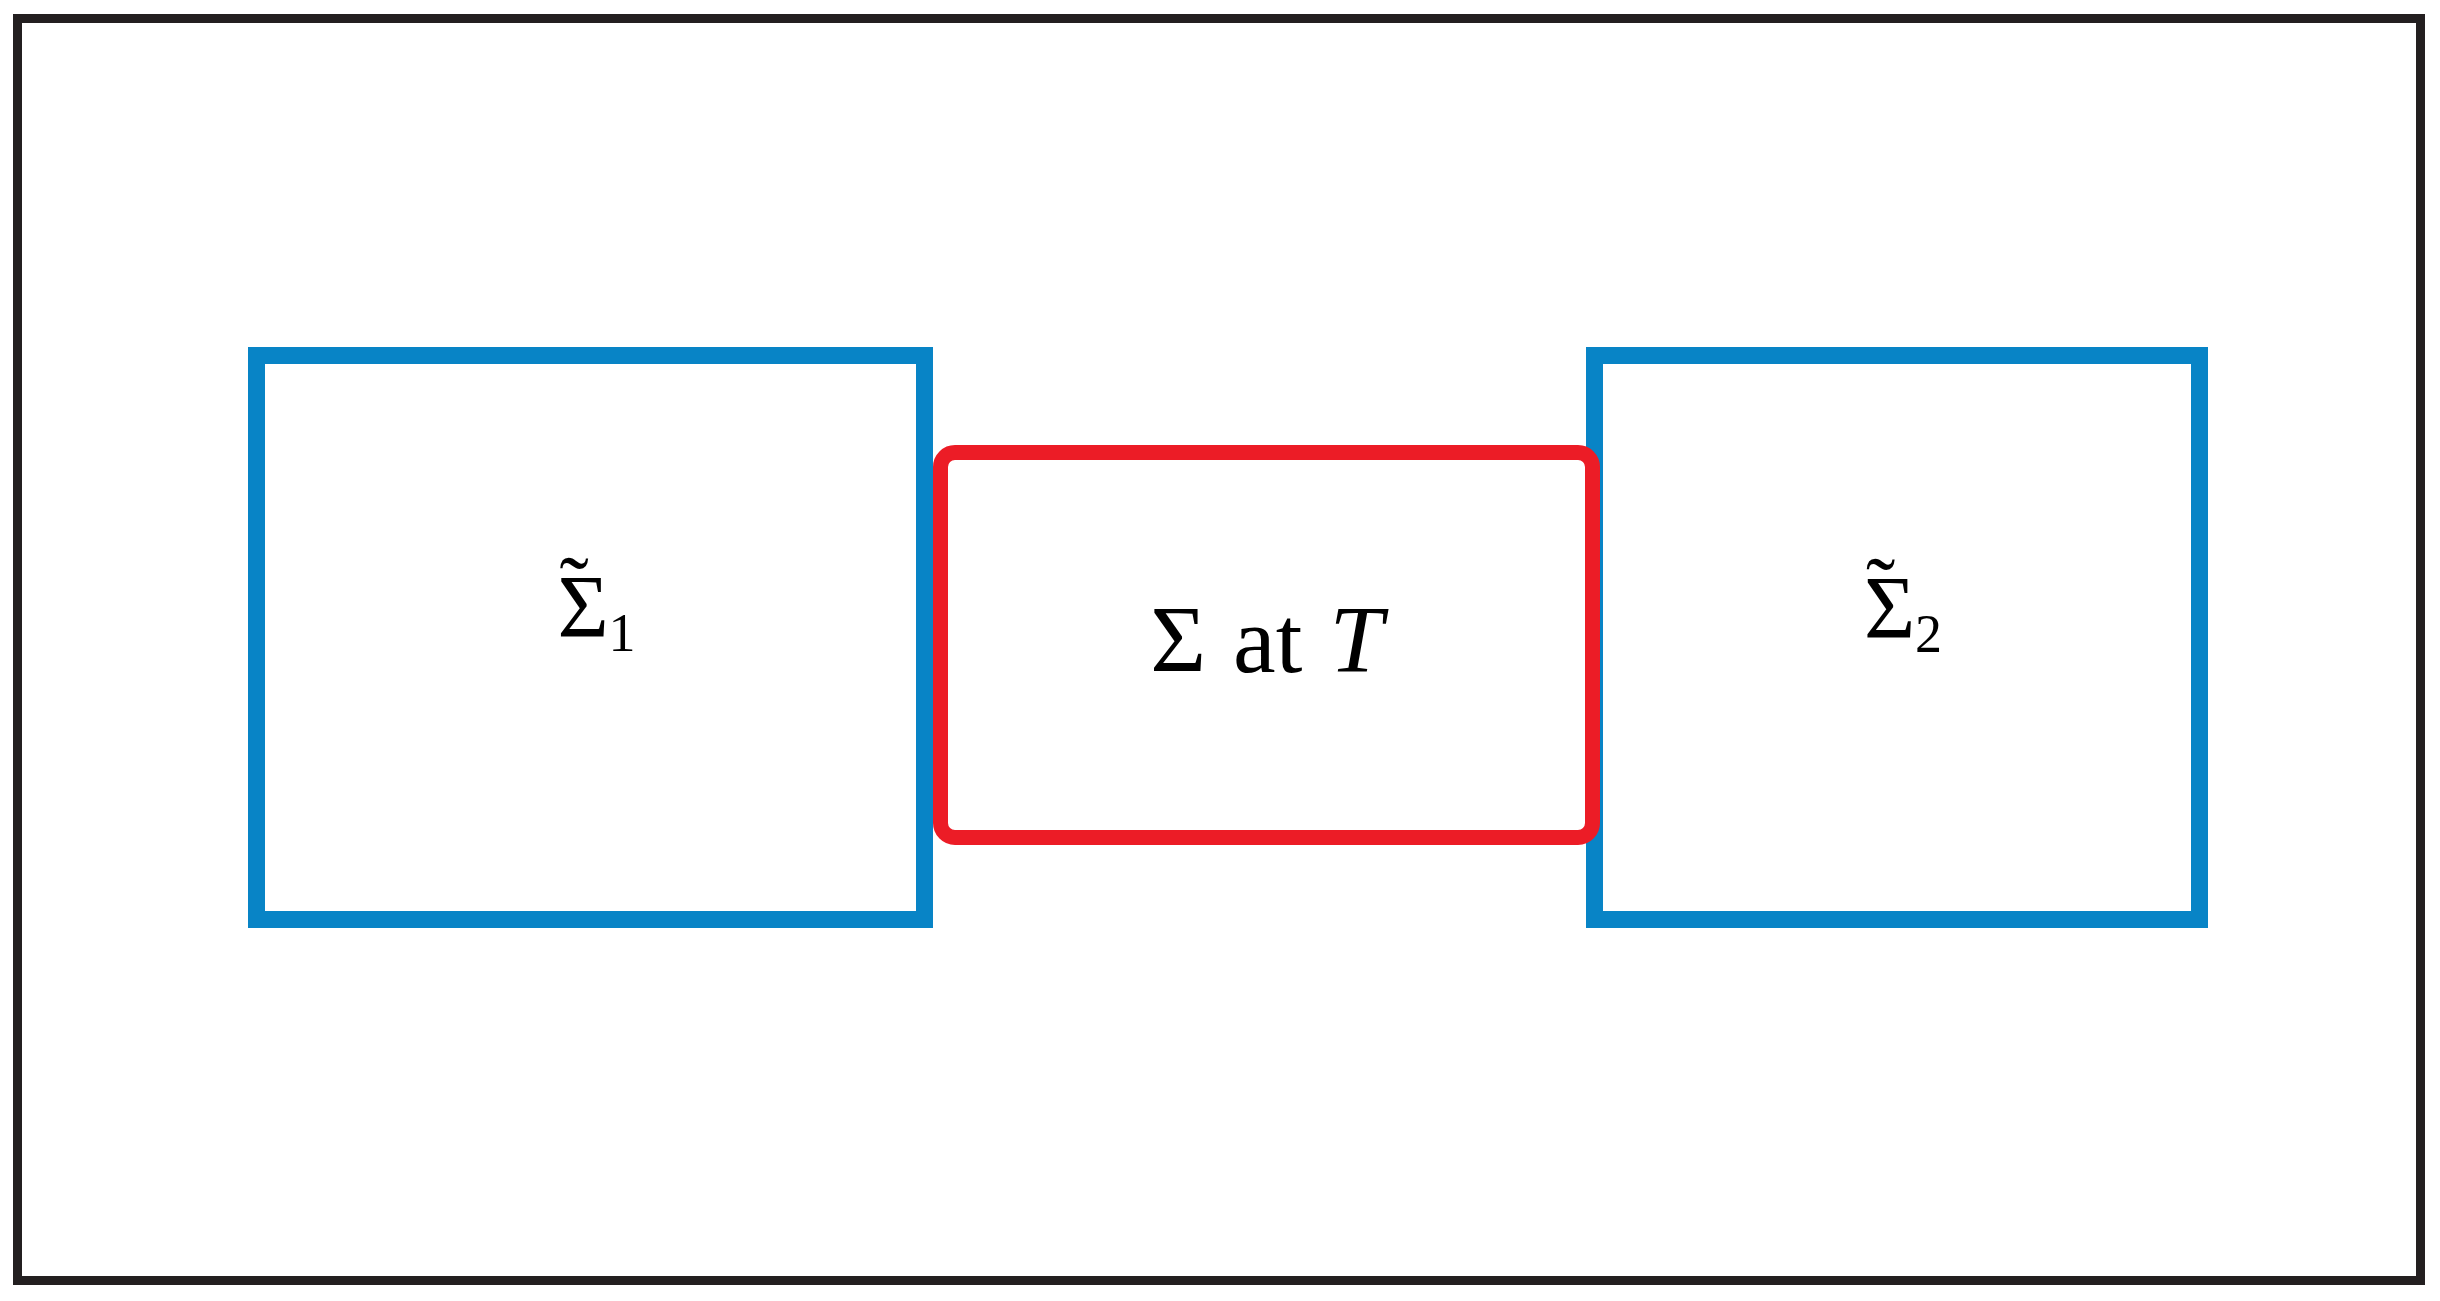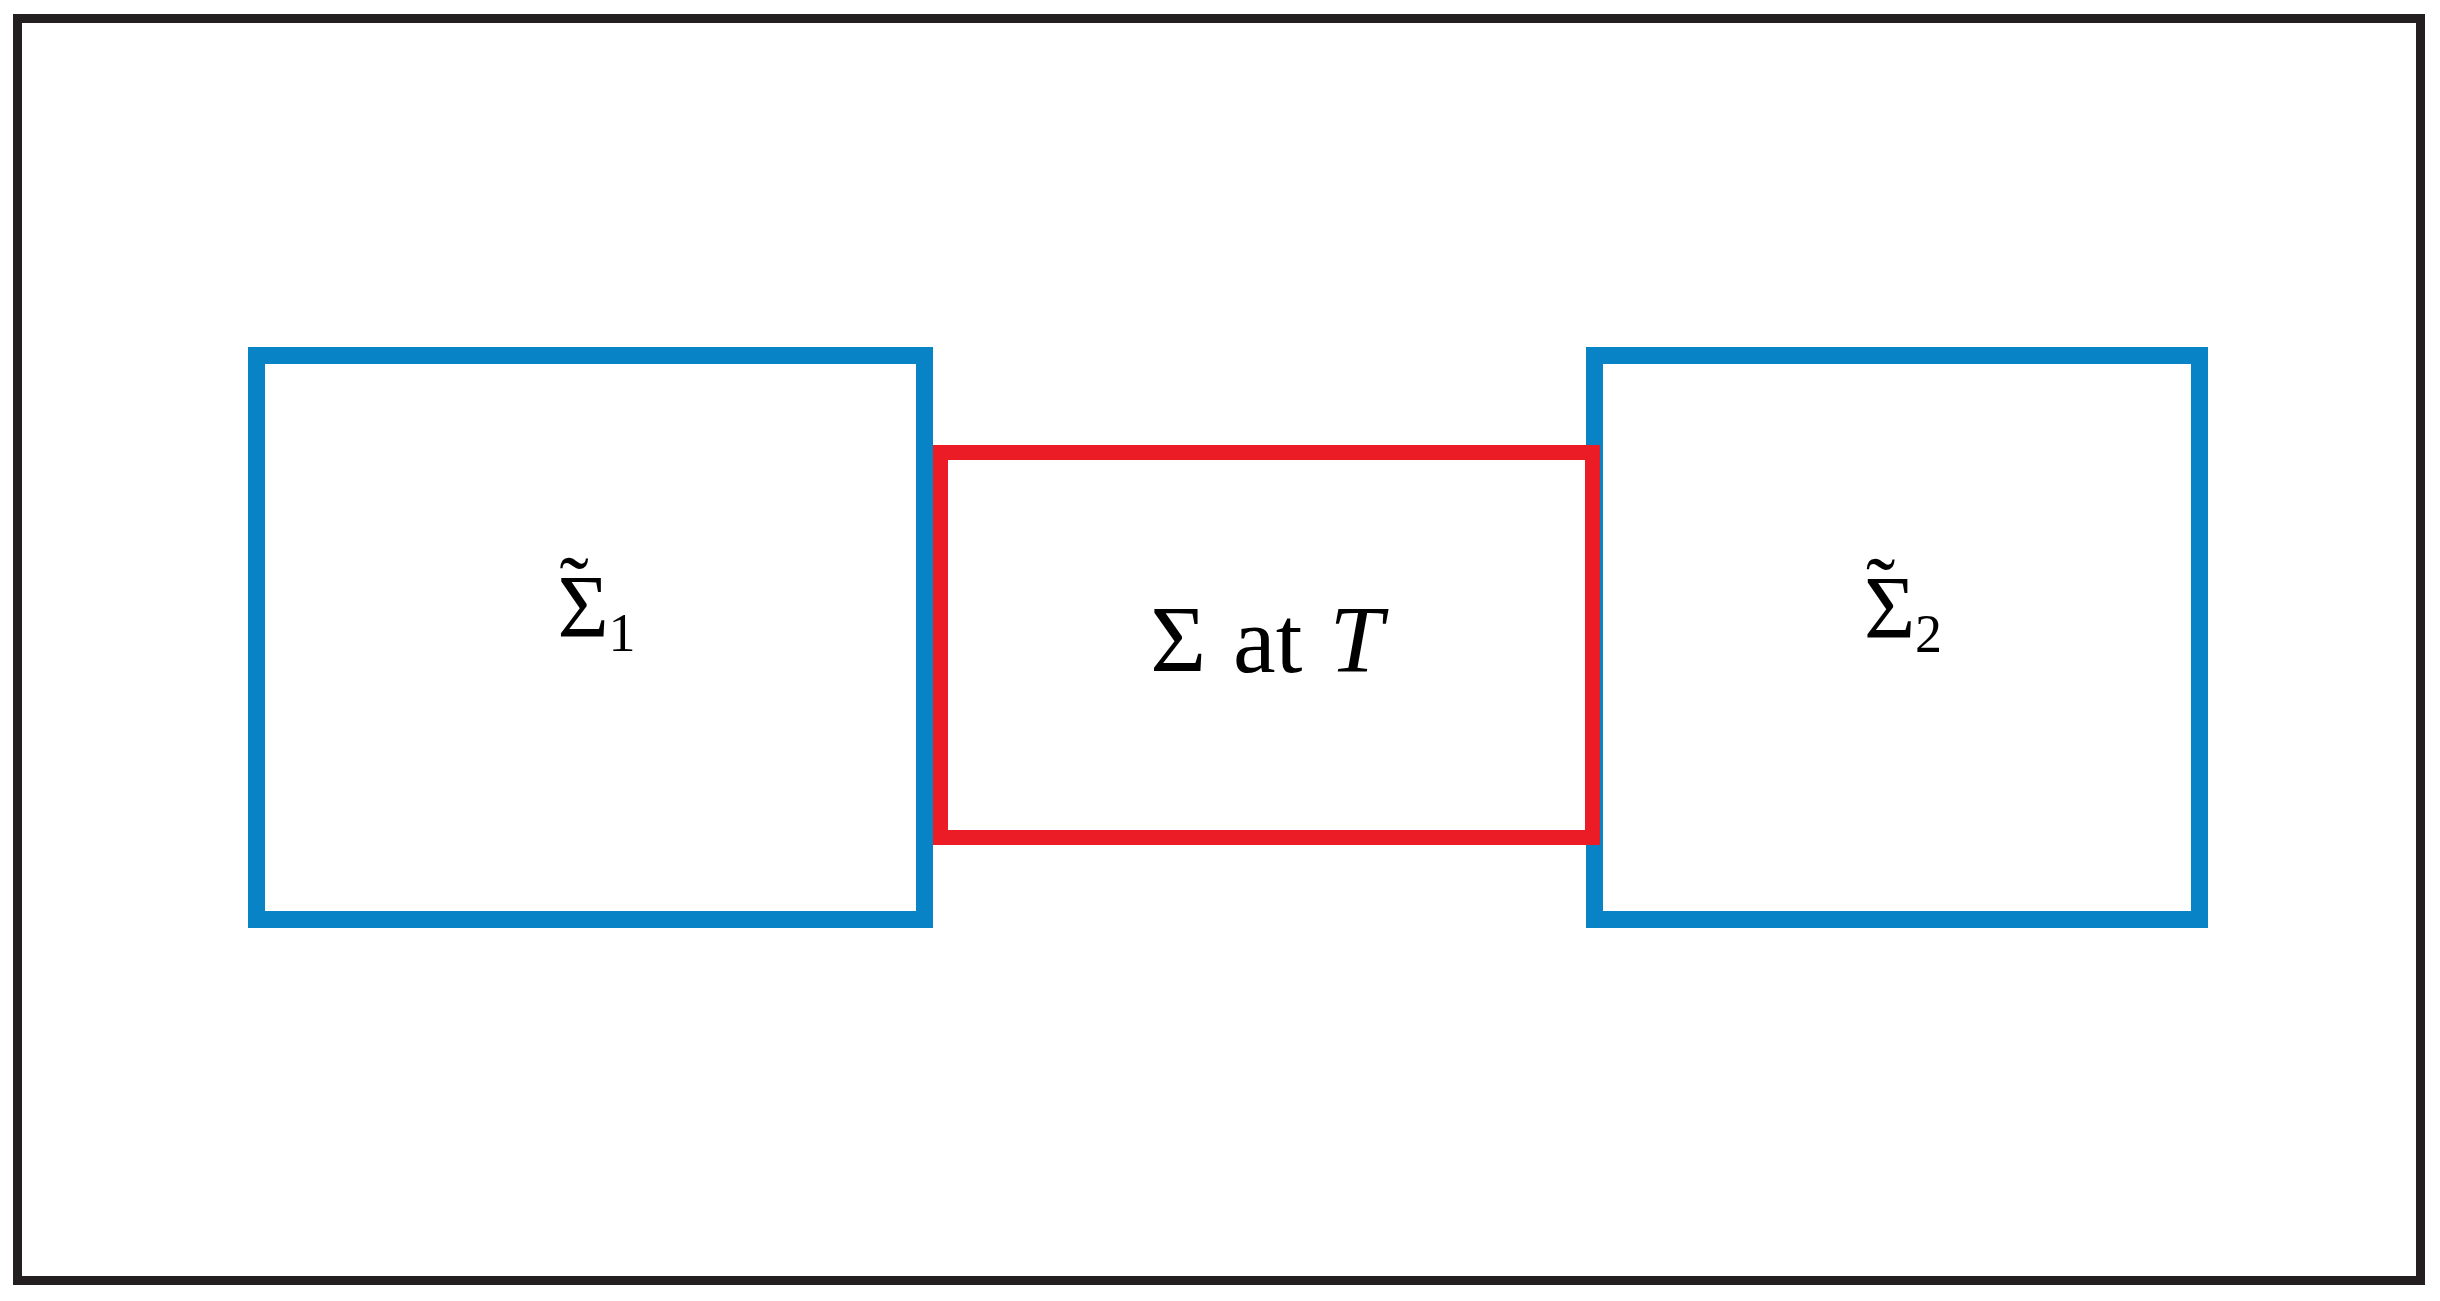--- a/index.html
+++ b/index.html
@@ -52,20 +52,21 @@
     left: 1586px;
     top: 347px;
     width: 622px;
     height: 581px;
   }
   .box-middle {
     left: 933px;
     top: 445px;
     width: 667px;
     height: 400px;
+    border-radius: 22px;
   }
   
   .side-label {
     position: relative;
     font-size: 88px;
     line-height: 1;
     white-space: nowrap;
   }
   .box-left .side-label {
     transform: translate(6px, -26px);

